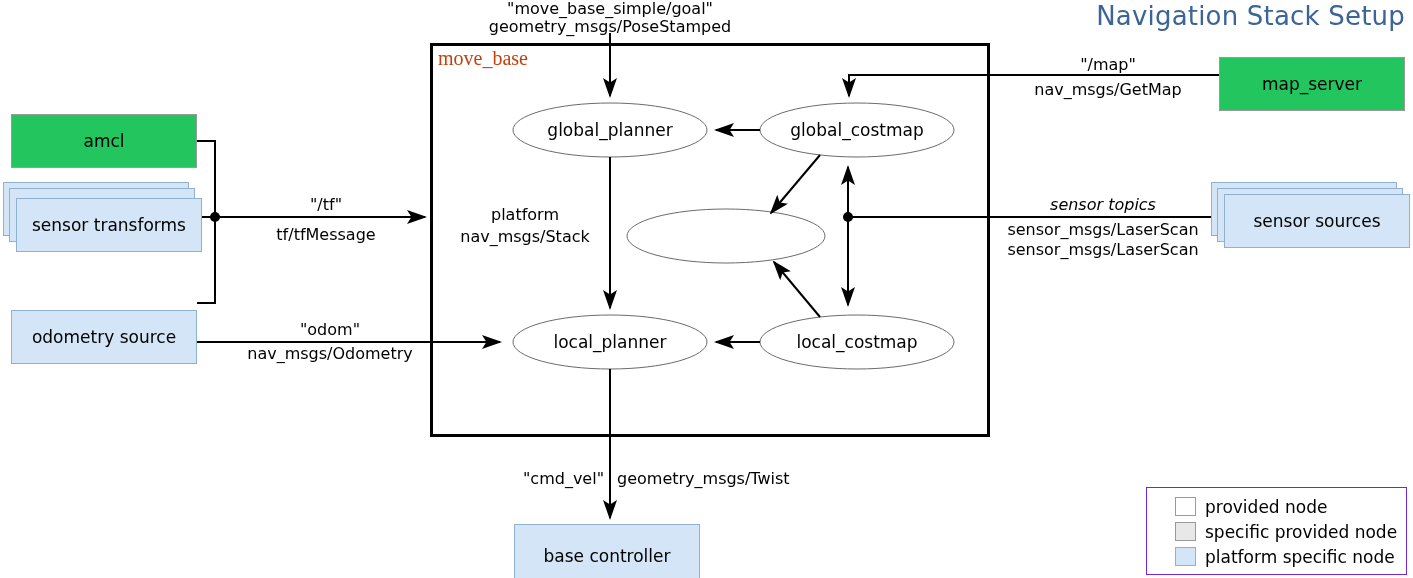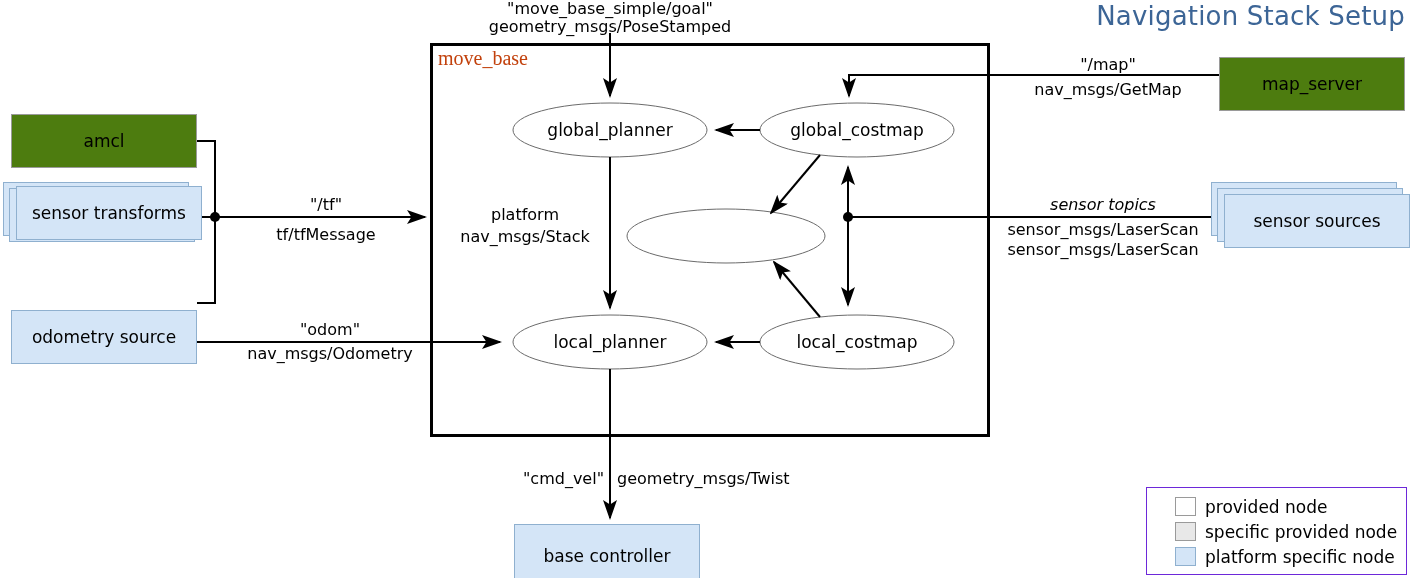--- a/index.html
+++ b/index.html
@@ -10,21 +10,21 @@
   }
   #canvas{position:absolute;left:0;top:0;width:1413px;height:578px;}
   svg.layer{position:absolute;left:0;top:0;width:1413px;height:578px;pointer-events:none;}
 
   .node{
     position:absolute;box-sizing:border-box;
     display:flex;align-items:center;justify-content:center;
     border:1px solid #9a9a9a;font-size:17px;line-height:1.1;
     text-align:center;
   }
-  .node.optional{background:#4d7c0f;}
+  .node.optional{background:#22c55e;}
   .node.platform{background:#d4e5f7;border-color:#8fb0cf;}
 
   .stack-shadow{position:absolute;box-sizing:border-box;background:#d4e5f7;border:1px solid #8fb0cf;}
 
   .elabel{
     position:absolute;font-size:16px;line-height:1.18;text-align:center;
     white-space:nowrap;color:#000;
   }
   .elabel.italic{font-style:italic;}
 
@@ -116,21 +116,21 @@
   <div class="ellipse-label" style="left:760px;top:328px;width:194px;height:28px;">local_costmap</div>
 
   <div class="boxtitle" style="left:438px;top:47px;">move_base</div>
 
   <div class="node optional" style="left:11px;top:114px;width:186px;height:54px;">
     <span>amcl</span>
   </div>
 
   <div class="stack-shadow" style="left:3px;top:182px;width:186px;height:54px;"></div>
   <div class="stack-shadow" style="left:9px;top:188px;width:186px;height:54px;"></div>
-  <div class="node platform" style="left:16px;top:186px;width:186px;height:54px;">
+  <div class="node platform" style="left:16px;top:198px;width:186px;height:54px;">
     <span>sensor transforms</span>
   </div>
 
   <div class="node platform" style="left:11px;top:310px;width:186px;height:54px;">
     <span>odometry source</span>
   </div>
 
   <div class="node optional" style="left:1219px;top:57px;width:186px;height:54px;">
     <span>map_server</span>
   </div>

